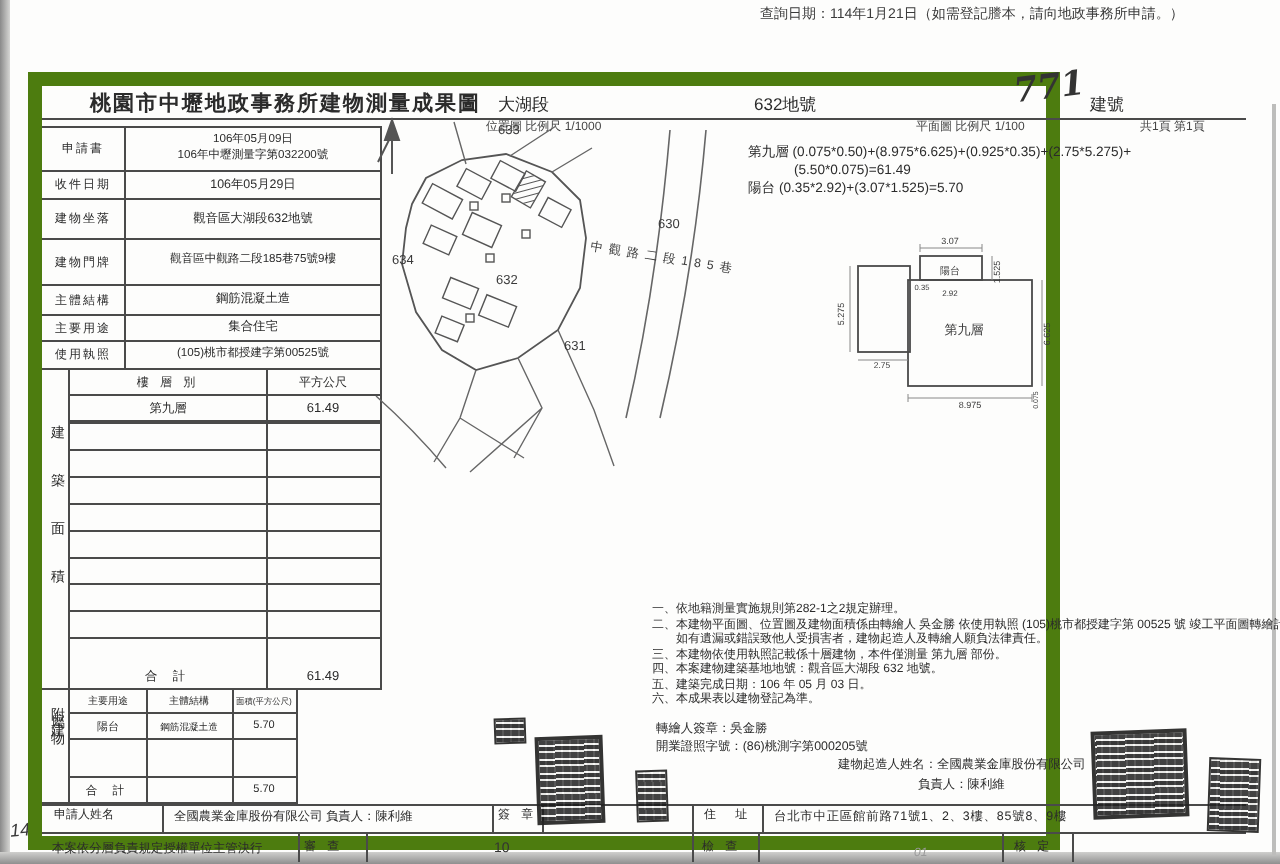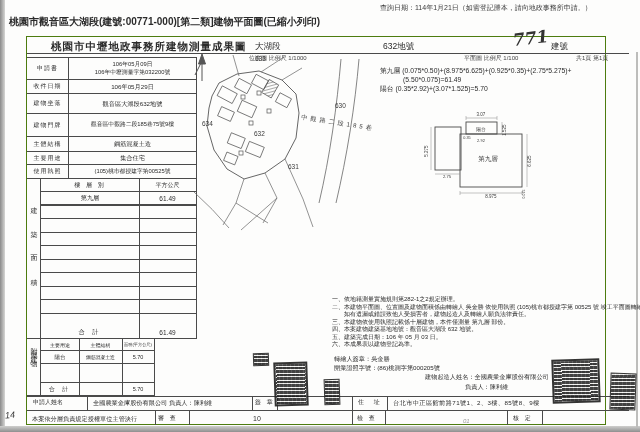--- a/index.html
+++ b/index.html
@@ -1,19 +1,19 @@
 <!DOCTYPE html>
 <html><head>
 <meta charset="utf-8">
 <style>
 *{margin:0;padding:0;box-sizing:border-box}
 body{background:#e9e9e7;font-family:"Liberation Sans","DejaVu Sans",sans-serif}
 .page{position:relative;width:640px;height:432px;background:#fdfdfc;overflow:hidden;color:#2b2b2b}
 .t{position:absolute;white-space:nowrap;line-height:1.15;color:#2b2b2b}
-.form{position:absolute;left:26px;top:36px;width:580px;height:389px;border:1px solid #4d7c0f}
+.form{position:absolute;left:14px;top:36px;width:516px;height:389px;border:7px solid #4d7c0f}
 .line{position:absolute;border-top:1px solid #4a4a4a;height:0}
 .vline{position:absolute;border-left:1px solid #4a4a4a;width:0}
 .irow{position:absolute;left:0;width:170px;border-bottom:1px solid #4a4a4a;border-right:1px solid #4a4a4a;display:flex}
 .ilab{width:42px;border-right:1px solid #4a4a4a;display:flex;align-items:center;justify-content:center;font-size:6px;letter-spacing:1px;text-align:center}
 .ival{flex:1;display:flex;flex-direction:column;align-items:center;justify-content:center;font-size:6.2px;text-align:center;line-height:1.25}
 .trow{position:absolute;display:flex;border-bottom:1px solid #4a4a4a;border-right:1px solid #4a4a4a}
 .cell{display:flex;align-items:center;justify-content:center;overflow:hidden}
 .vstrip{position:absolute;border-right:1px solid #4a4a4a;border-bottom:1px solid #4a4a4a;overflow:hidden;display:flex}
 .vtext{writing-mode:vertical-rl;text-orientation:upright;font-size:7px;margin:0 auto;white-space:nowrap}
 .emptyrows{position:absolute;border-right:1px solid #4a4a4a;border-top:1px solid #4a4a4a;
@@ -30,21 +30,20 @@
 </style>
 </head>
 <body>
 
 <div class="page">
   <div class="edge-left"></div>
   <div class="edge-bottom"></div>
   <div class="edge-right"></div>
 
   <div class="t" style="left:380px;top:4px;font-size:7px;color:#3a3a3a">查詢日期：114年1月21日（如需登記謄本，請向地政事務所申請。）</div>
-  <div class="t" style="left:9px;top:16px;font-size:10px;font-weight:bold">桃園市觀音區大湖段(建號:00771-000)[第二類]建物平面圖(已縮小列印)</div>
   <div class="t" style="left:5px;top:410px;font-size:9px;font-style:italic;transform:rotate(-5deg);color:#3a3a3a">14</div>
 
   <div class="form">
 
     <div class="t" style="left:24px;top:3px;font-size:10.5px;font-weight:bold;letter-spacing:1px">桃園市中壢地政事務所建物測量成果圖</div>
     <div class="t" style="left:228px;top:5px;font-size:8.5px">大湖段</div>
     <div class="t" style="left:356px;top:5px;font-size:8.5px">632地號</div>
     <div class="t hand" style="left:486px;top:-8px">771</div>
     <div class="t" style="left:524px;top:5px;font-size:8.5px">建號</div>
     <div class="line" style="left:0;top:16px;width:602px"></div>

